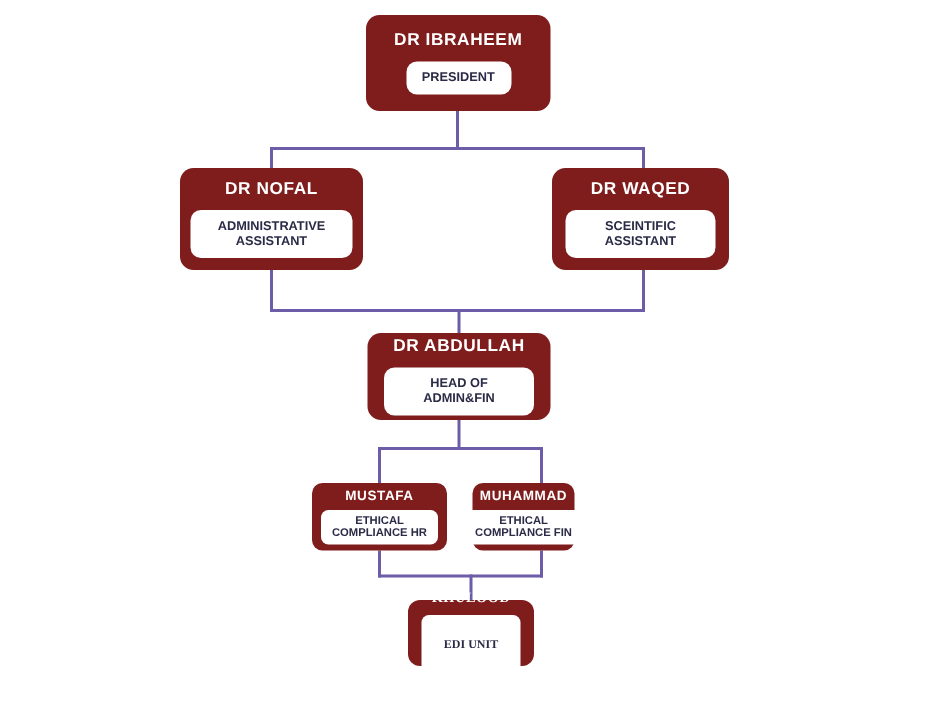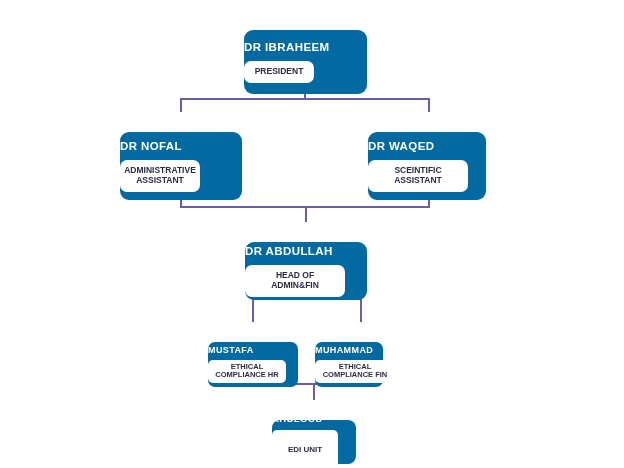--- a/index.html
+++ b/index.html
@@ -20,28 +20,27 @@
   .line {
     position: absolute;
     background: #6d5ca8;
   }
   .line.v { width: 2px; }
   .line.h { height: 2px; }
 
   
   .node {
     position: absolute;
-    background: #0369a1;
+    background: #7f1d1d;
     border-radius: 9px;
     box-sizing: border-box;
     display: flex;
     flex-direction: column;
-    align-items: flex-start;
+    align-items: center;
     justify-content: center;
-    margin-top: 20px;
   }
   .node .name {
     color: #ffffff;
     font-weight: bold;
     text-transform: uppercase;
     letter-spacing: 0.4px;
     text-align: center;
     line-height: 1.1;
   }
   .node .pill {
@@ -70,23 +69,23 @@
   .size-md .name { font-size: 9.5px; margin-bottom: 5px; }
   .size-md .pill { font-size: 8px; padding: 20px 10px; min-height: 17px; border-radius: 5px; }
 
   
   #node-ibraheem { left: 244px; top: 10px;  width: 123px; height: 64px; }
   #node-nofal    { left: 120px; top: 112px; width: 122px; height: 68px; }
   #node-waqed    { left: 368px; top: 112px; width: 118px; height: 68px; }
   #node-abdullah { left: 245px; top: 222px; width: 122px; height: 58px; }
   #node-mustafa  { left: 208px; top: 322px; width: 90px;  height: 45px; }
   #node-muhammad { left: 315px; top: 322px; width: 68px;  height: 45px; }
-  #node-khulood  { left: 272px; top: 400px; width: 84px;  height: 44px; }
+  #node-khulood  { left: 272px; top: 400px; width: 84px;  height: 44px; font-family: Liberation Serif, serif; }
 
-  #node-nofal .pill  { width: 80px; }
+  #node-nofal .pill  { width: 108px; }
   #node-waqed .pill  { width: 100px; }
   #node-abdullah .pill { width: 100px; }
   #node-mustafa .pill  { width: 78px; }
   #node-muhammad .pill { width: 80px; }
   #node-khulood .pill  { width: 66px; font-size: 8px; }
   #node-ibraheem .pill { width: 70px; }
 </style>
 </head>
 <body>
 

